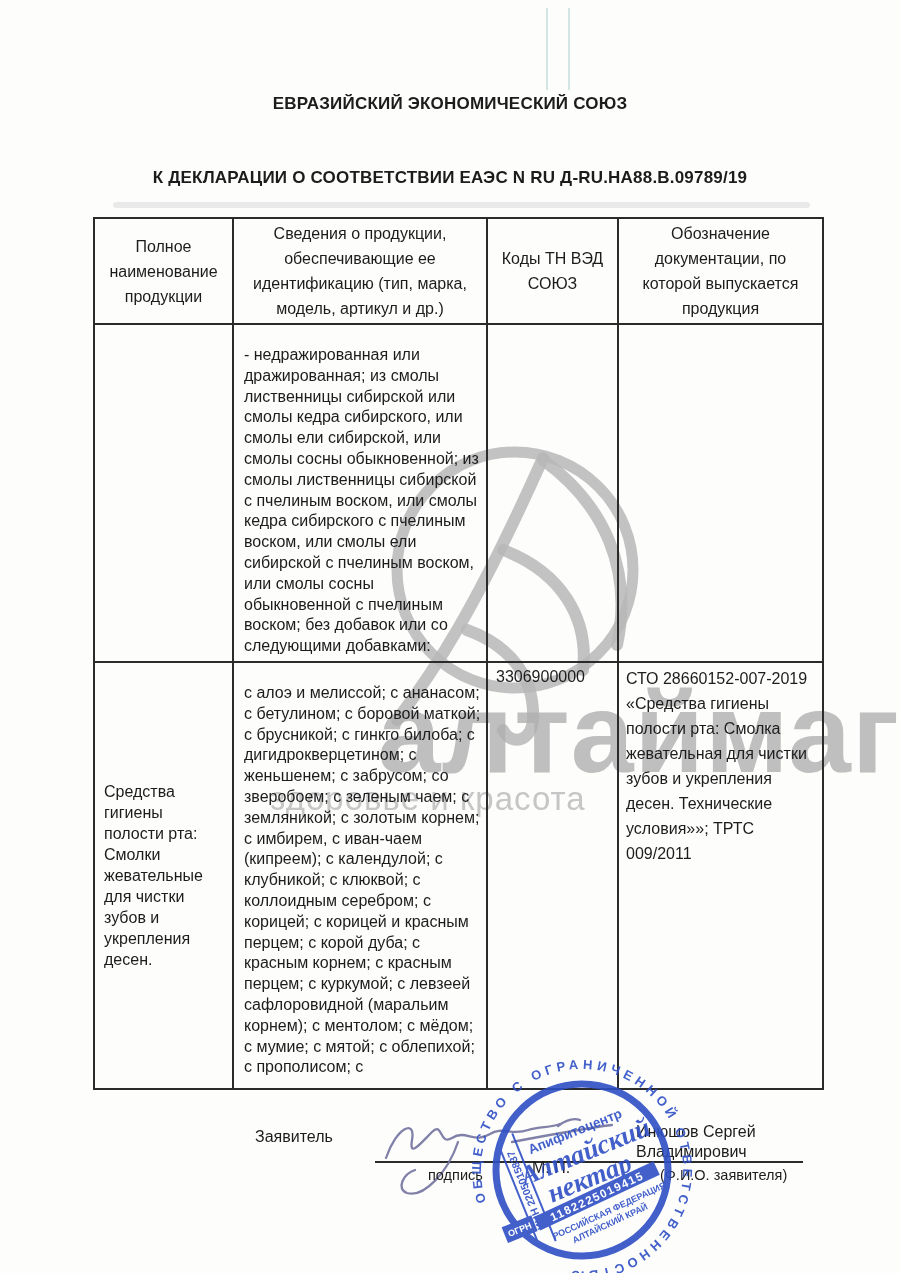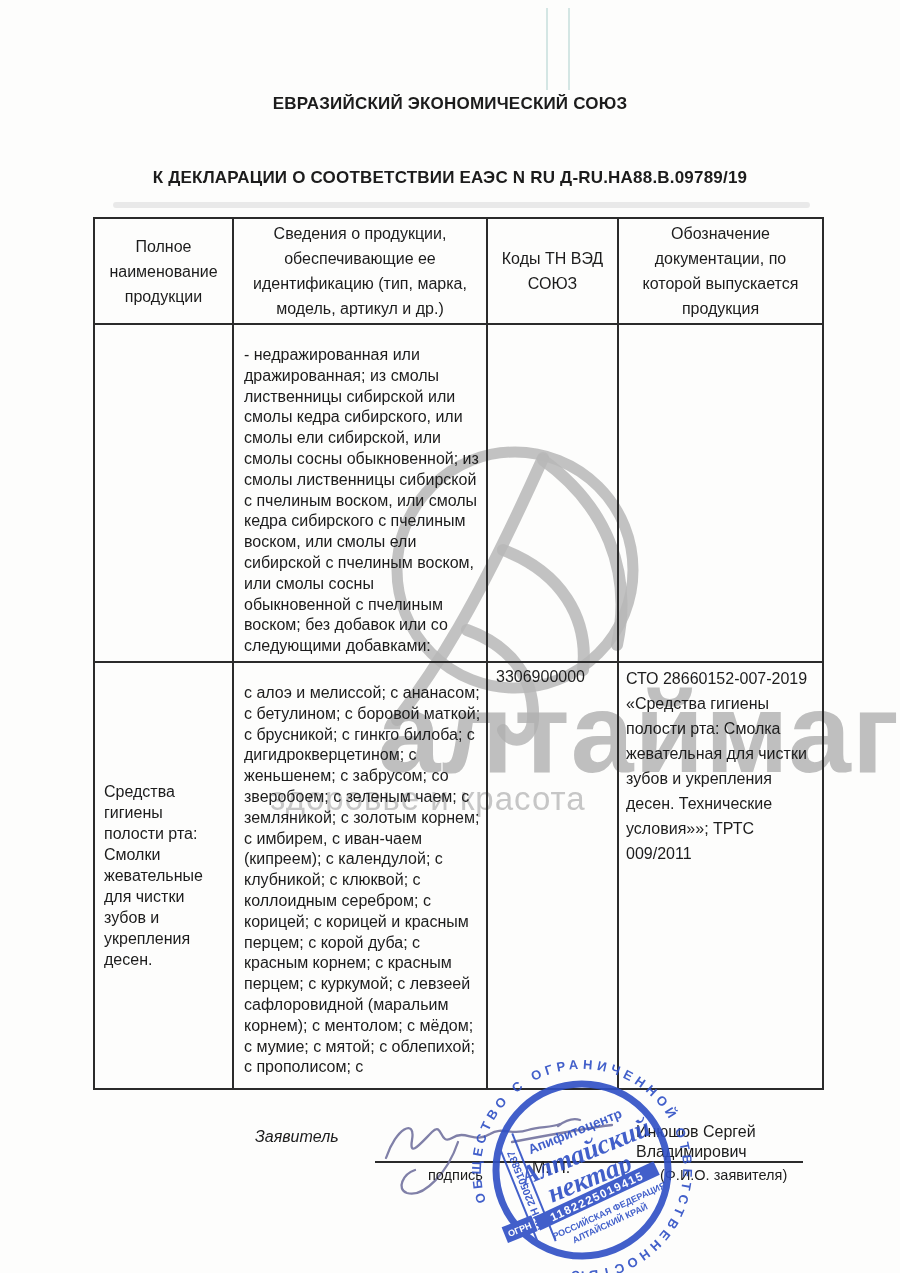--- a/index.html
+++ b/index.html
@@ -32,21 +32,21 @@
   table.doc th, table.doc td { border:2px solid #2b2b2b; font-size:16px; background:transparent; }
   table.doc th { font-weight:normal; text-align:center; vertical-align:middle;
     line-height:25px; padding:2px 6px; }
   col.c1 { width:139px; } col.c2 { width:254px; } col.c3 { width:131px; } col.c4 { width:205px; }
   tr.hdr { height:101px; } tr.r1 { height:338px; } tr.r2 { height:427px; }
   td.name { vertical-align:middle; text-align:left; padding:4px 12px 4px 9px; line-height:21px; }
   td.details { vertical-align:top; text-align:left; padding:20px 4px 0 10px; line-height:20.8px; }
   td.code { vertical-align:top; text-align:left; padding:5px 2px 0 8px; }
   td.docs { vertical-align:top; text-align:left; padding:3px 2px 12px 7px; line-height:25px; }
   
-  .applicant-label { position:absolute; left:255px; top:1128px; font-size:16px; z-index:4;font-style:italic; }
+  .applicant-label { position:absolute; left:255px; top:1128px; font-size:16px; z-index:4; }
   .sig-line { position:absolute; left:375px; top:1161px; width:428px; height:2px;
     background:#2b2b2b; z-index:2; }
   .sig-caption { position:absolute; left:428px; top:1167px; font-size:14.5px; z-index:4; }
   .mp-mark { position:absolute; left:532px; top:1159px; font-size:16px; z-index:4; }
   .applicant-name { position:absolute; left:636px; top:1122px; width:150px;
     font-size:16px; line-height:20px; z-index:4; }
   .name-caption { position:absolute; left:660px; top:1167px; font-size:14.5px; z-index:4; }
   .signature { position:absolute; left:362px; top:1100px; z-index:3; }
   .stamp { position:absolute; left:462px; top:1050px; z-index:5; opacity:.9; }
 </style>

